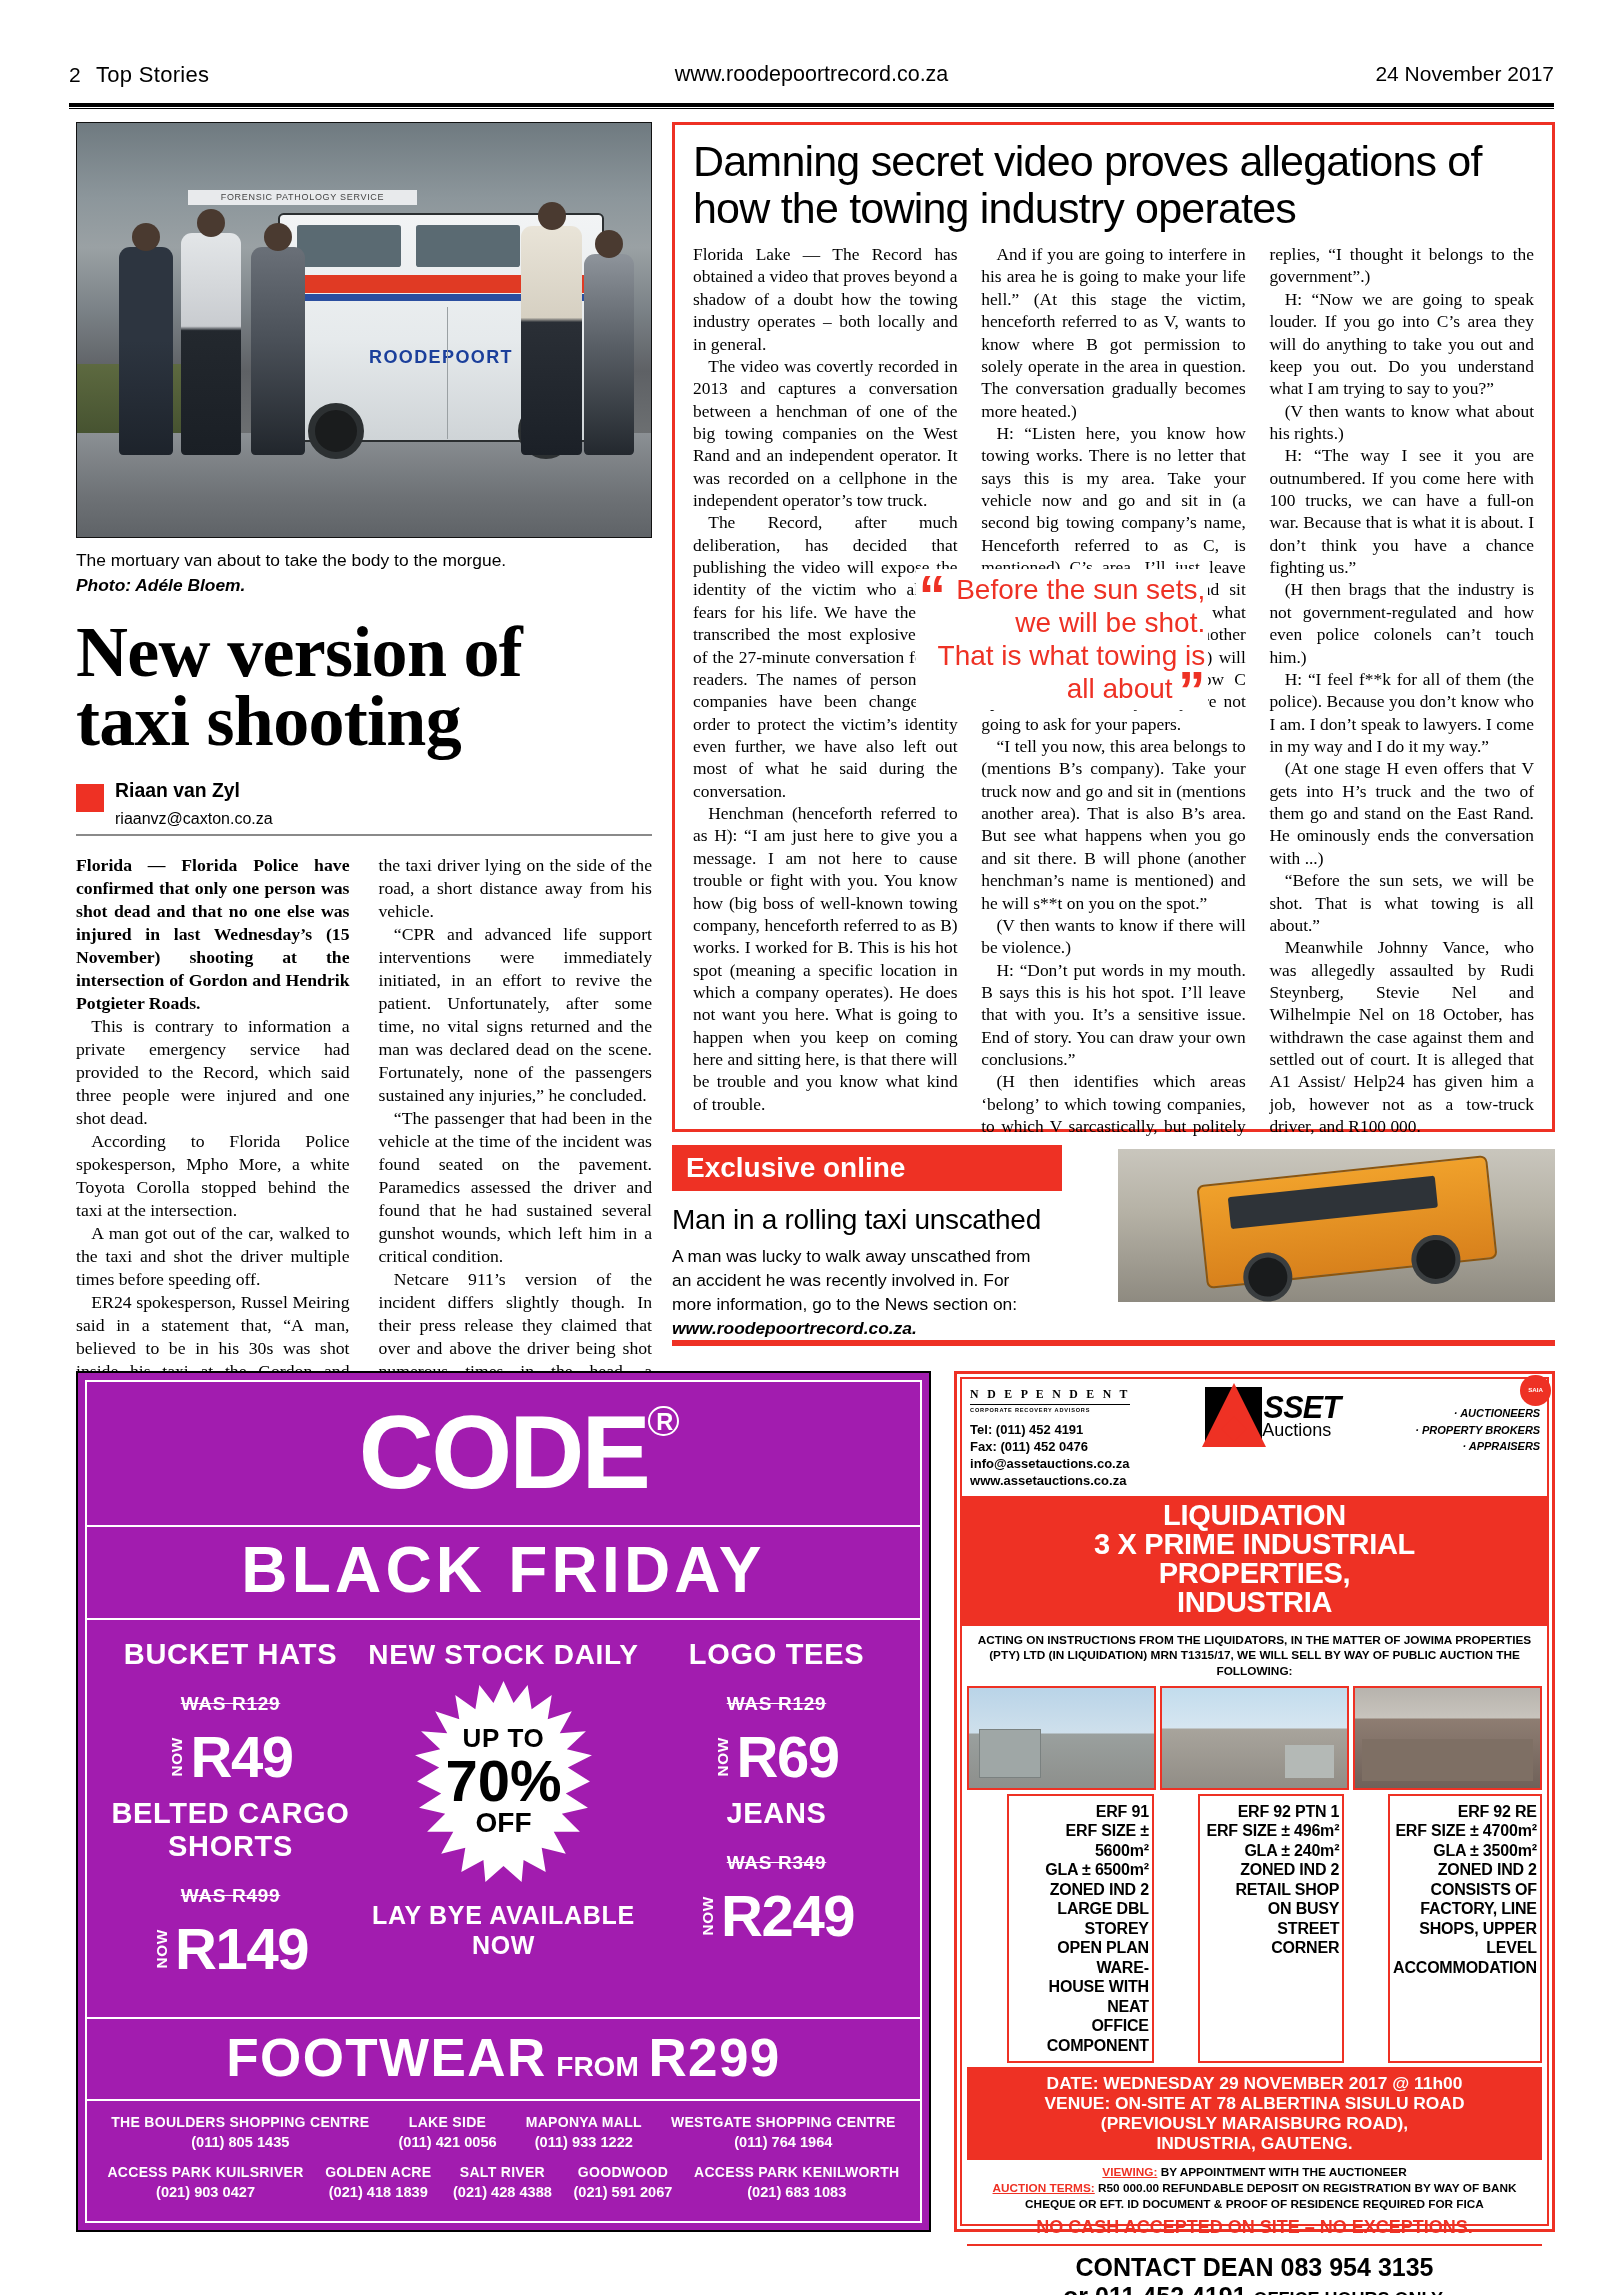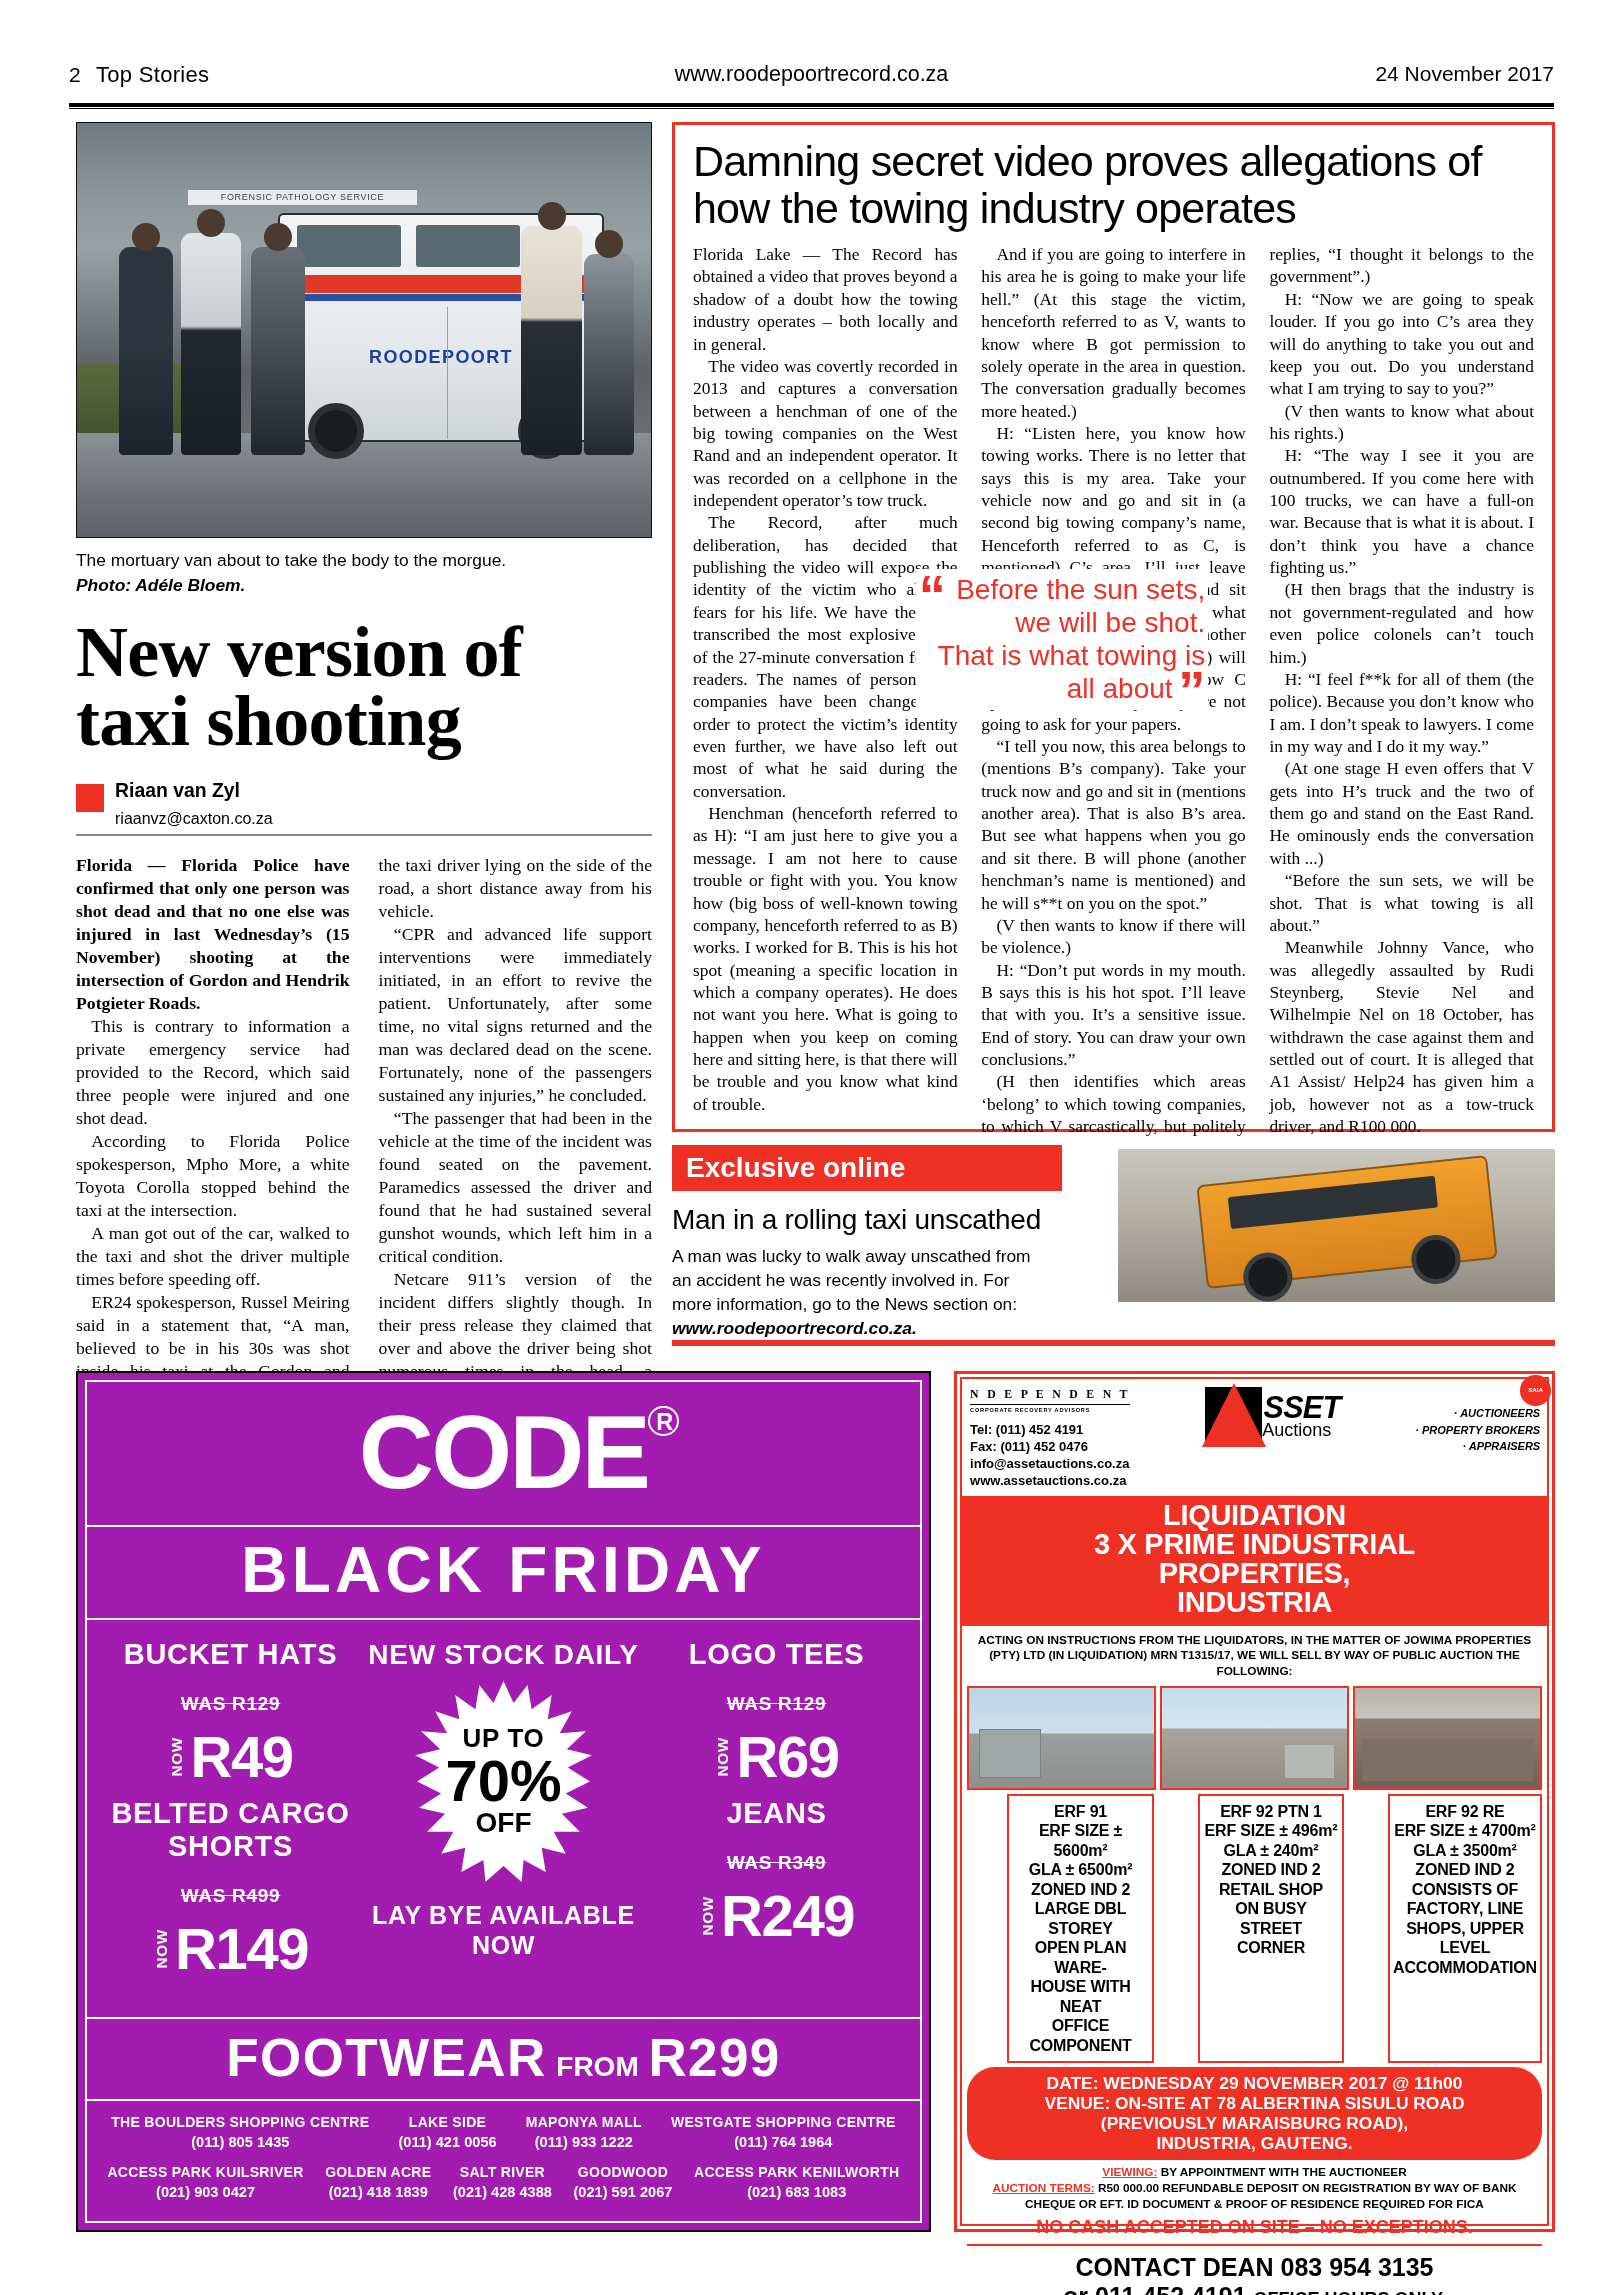--- a/index.html
+++ b/index.html
@@ -196,23 +196,23 @@
   .auct-instr { font-size:11.8px; font-weight:700; text-align:center; padding:7px 9.7px 5.6px 9.7px; line-height:1.35; }
   .auct-photos { display:flex; gap:4.2px; padding:0 5.6px; }
   .auct-photo { flex:1; height:104px; border:2.1px solid #ee3124; overflow:hidden; position:relative; }
   .ph1 { background:linear-gradient(180deg,#b9d4e8 0%,#cfe0ec 45%,#9aa09e 46%,#8d8f8c 100%); }
   .ph2 { background:linear-gradient(180deg,#c2dced 0%,#d6e6f1 40%,#a8a49c 41%,#918d86 100%); }
   .ph3 { background:linear-gradient(180deg,#b7b3ad 0%,#c8c4bd 30%,#8e7d72 31%,#6f6159 100%); }
   .ph-b1 { position:absolute; left:9.7px; bottom:9.7px; width:62px; height:49px; background:#9fa7a6; border:0.7px solid #7a8180;}
   .ph-b2 { position:absolute; right:12.5px; bottom:9.7px; width:49px; height:33px; background:#b4b9b6; }
   .ph-b3 { position:absolute; left:7px; bottom:7px; right:7px; height:42px; background:#7e6f64; }
   .auct-cells { display:flex; gap:4.2px; padding:4.2px 5.6px 0 5.6px; flex:1; }
-  .auct-cell { flex:1; border:2.1px solid #ee3124; text-align:center; padding:5.6px 2.8px;margin-left:40px; }
+  .auct-cell { flex:1; border:2.1px solid #ee3124; text-align:right; padding:5.6px 2.8px;margin-left:40px; }
   .auct-cell .line { font-size:16px; font-weight:700; line-height:1.22; letter-spacing:-0.2px; }
-  .auct-date { background:#ee3124; color:#fff; text-align:center; padding:5.6px 7px 7px 7px; margin:4.2px 5.6px 0 5.6px;border-radius:28px; }
+  .auct-date { background:#ee3124; color:#fff; text-align:center; padding:5.6px 7px 7px 7px; margin:4.2px 5.6px 0 5.6px; }
   .auct-date div { font-size:17.4px; font-weight:700; line-height:1.15; }
   .auct-terms { text-align:center; padding:5.6px 7px 2.8px 7px; font-size:11.8px; font-weight:700; line-height:1.35; }
   .auct-terms u { color:#ee3124; }
   .auct-nocash { color:#ee3124; font-size:18px; font-weight:700; text-align:center; padding:1.4px 0 5.6px 0; }
   .auct-contact2 { border-top:2.8px solid #ee3124; text-align:center; padding:7px 0 8.3px 0; margin:0 5.6px; }
   .auct-contact2 .c1 { font-size:25px; font-weight:700; }
   .auct-contact2 .c2 { font-size:25px; font-weight:700; }
   .auct-contact2 .c2 small { font-size:18px; }
   .auct-contact2 .c3 { color:#ee3124; font-size:29px; font-weight:700; letter-spacing:-0.7px; }
 </style>

